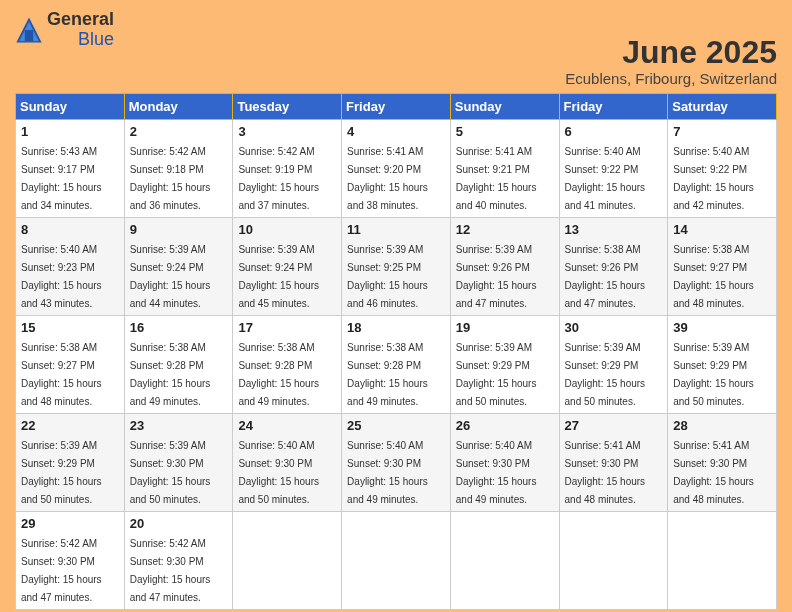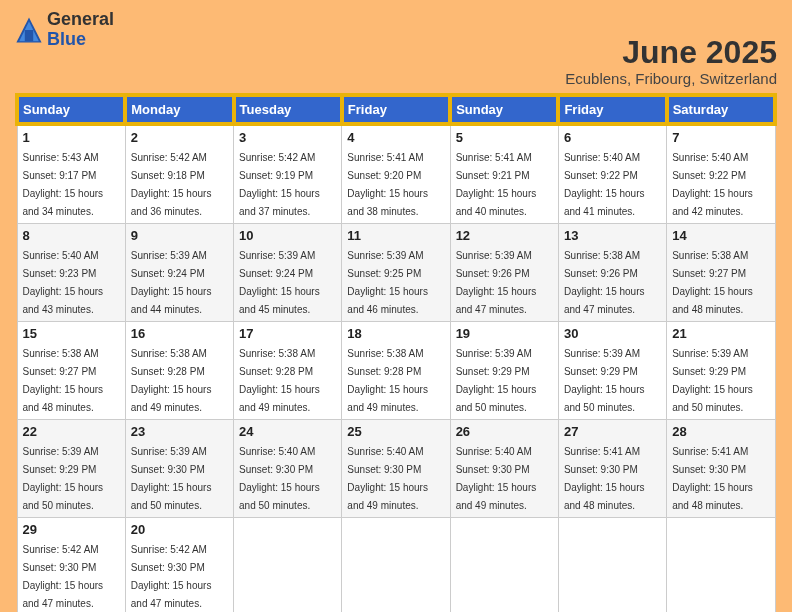--- a/index.html
+++ b/index.html
@@ -31,22 +31,23 @@
       flex-direction: column;
       line-height: 1.1;
     }
     .logo-general {
       font-size: 18px;
       font-weight: bold;
       color: #333;
     }
     .logo-blue {
       font-size: 18px;
-      font-weight: bold;
+      font-weight: normal;
       color: #2255aa;
+      text-align: right;
     }
     .logo-icon {
       width: 28px;
       height: 28px;
     }
     .title-area {
       text-align: right;
       margin-top: 25px;
     }
     .month-title {
@@ -64,21 +65,21 @@
       border-collapse: collapse;
       border: 1px solid #ccc;
     }
     .calendar th {
       background: #3366cc;
       color: #fff;
       font-size: 13px;
       font-weight: bold;
       padding: 5px 4px;
       text-align: left;
-      border: 4px solid #eab308;
+      border: 1px solid #eab308;
     }
     .calendar td {
       vertical-align: top;
       border: 1px solid #ccc;
       padding: 4px 5px;
       width: calc(100% / 7);
       background: #fff;
       min-height: 80px;
     }
     .calendar tr:nth-child(even) td {
@@ -218,21 +219,21 @@
       </td>
           <td>
         <span class="day-num">19</span>
         <span class="day-info">Sunrise: 5:39 AM<br>Sunset: 9:29 PM<br>Daylight: 15 hours and 50 minutes.</span>
       </td>
           <td>
         <span class="day-num">30</span>
         <span class="day-info">Sunrise: 5:39 AM<br>Sunset: 9:29 PM<br>Daylight: 15 hours and 50 minutes.</span>
       </td>
           <td>
-        <span class="day-num">21</span>
+        <span class="day-num">39</span>
         <span class="day-info">Sunrise: 5:39 AM<br>Sunset: 9:29 PM<br>Daylight: 15 hours and 50 minutes.</span>
       </td>
         </tr>
         <tr>
           <td>
         <span class="day-num">22</span>
         <span class="day-info">Sunrise: 5:39 AM<br>Sunset: 9:29 PM<br>Daylight: 15 hours and 50 minutes.</span>
       </td>
           <td>
         <span class="day-num">23</span>

